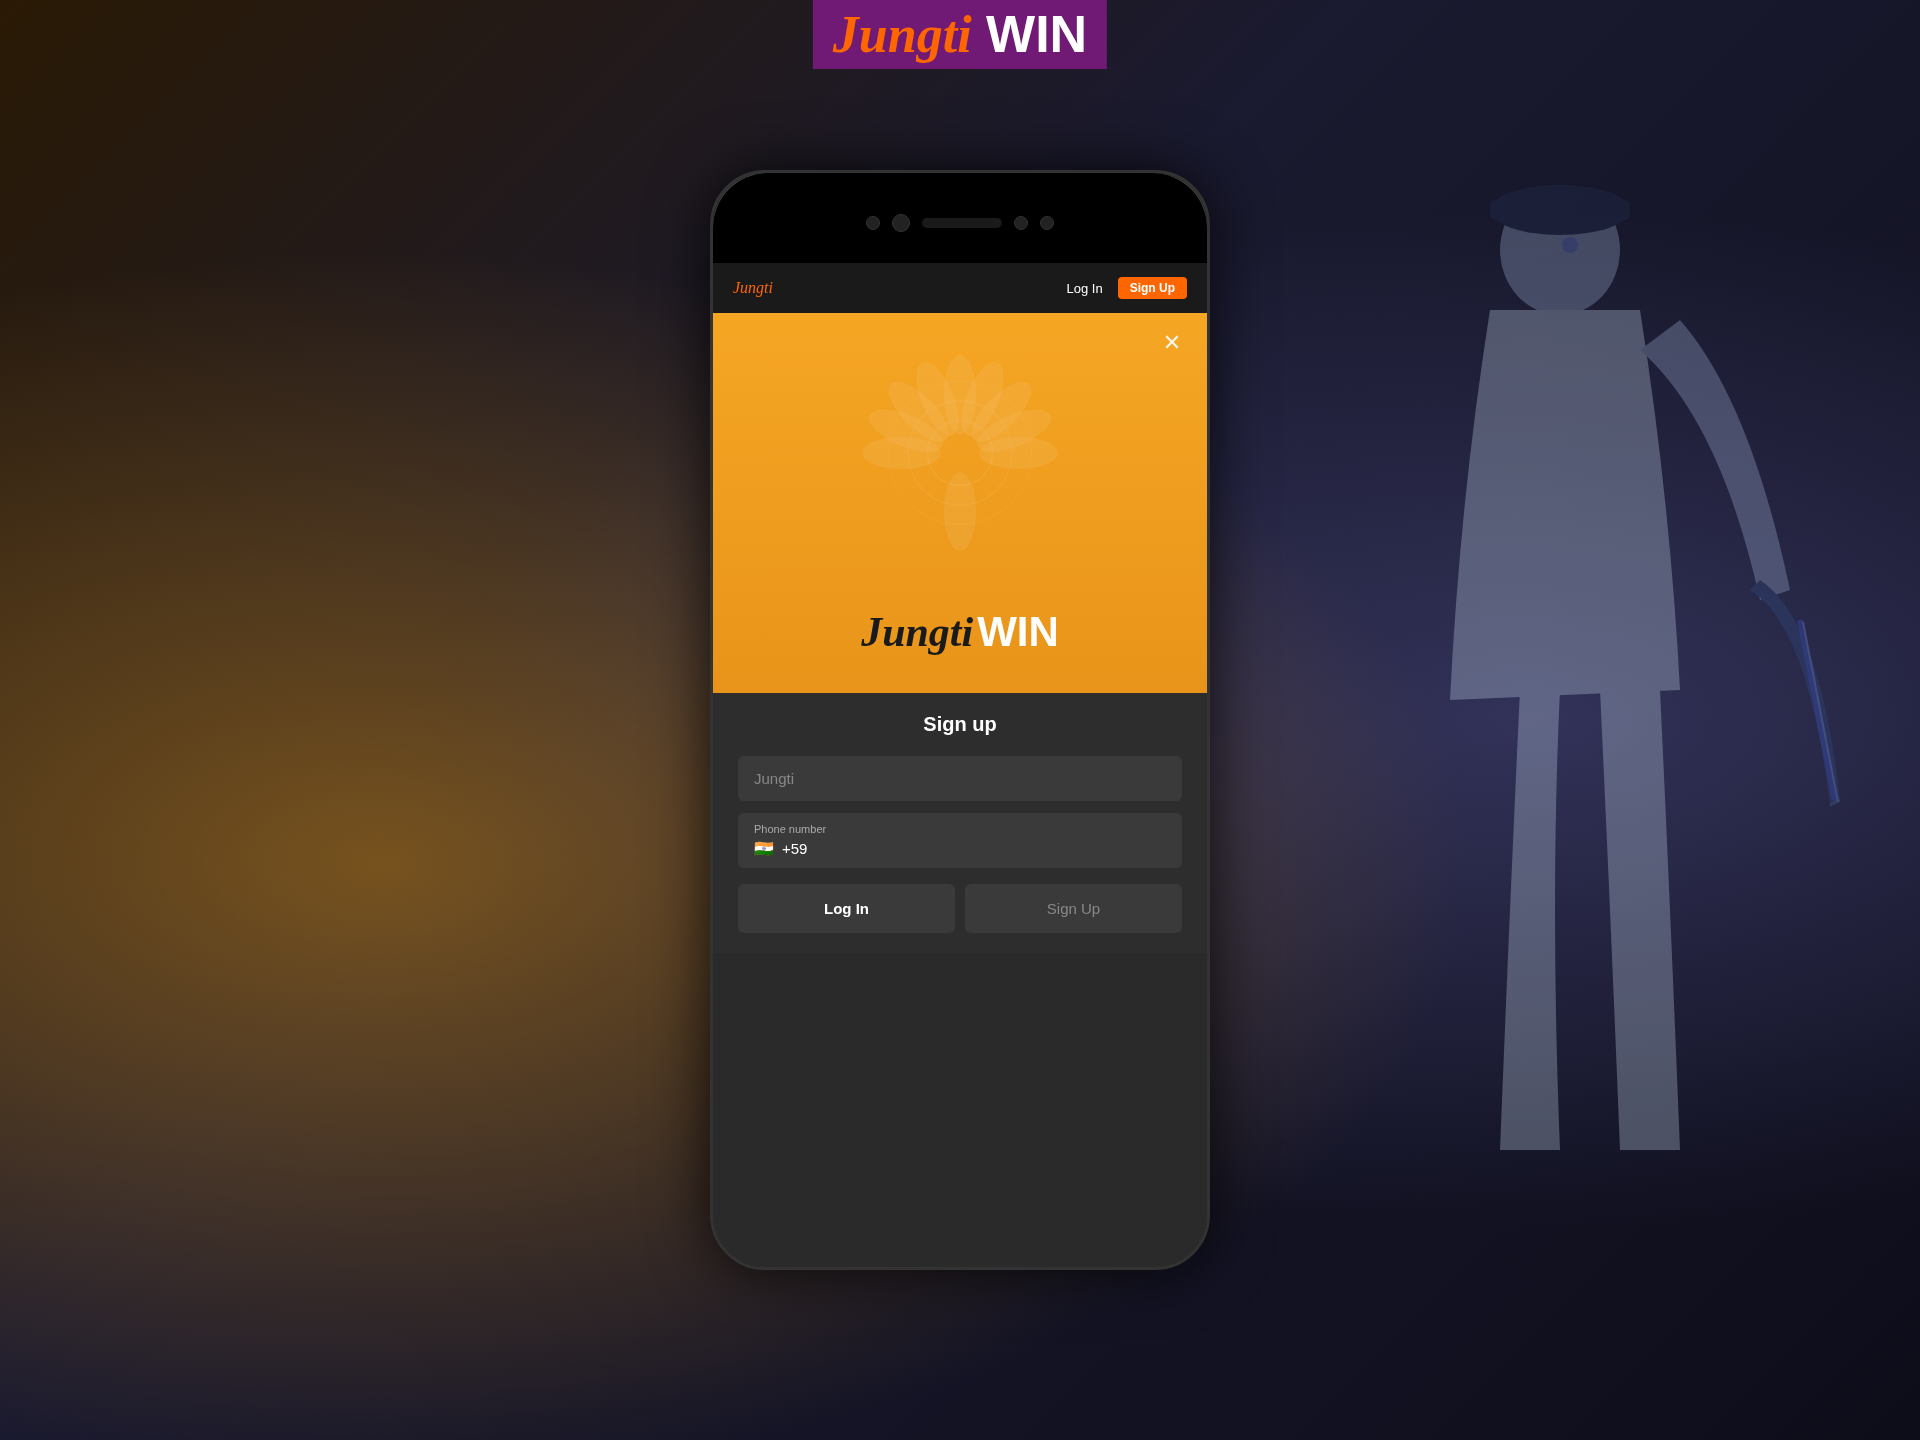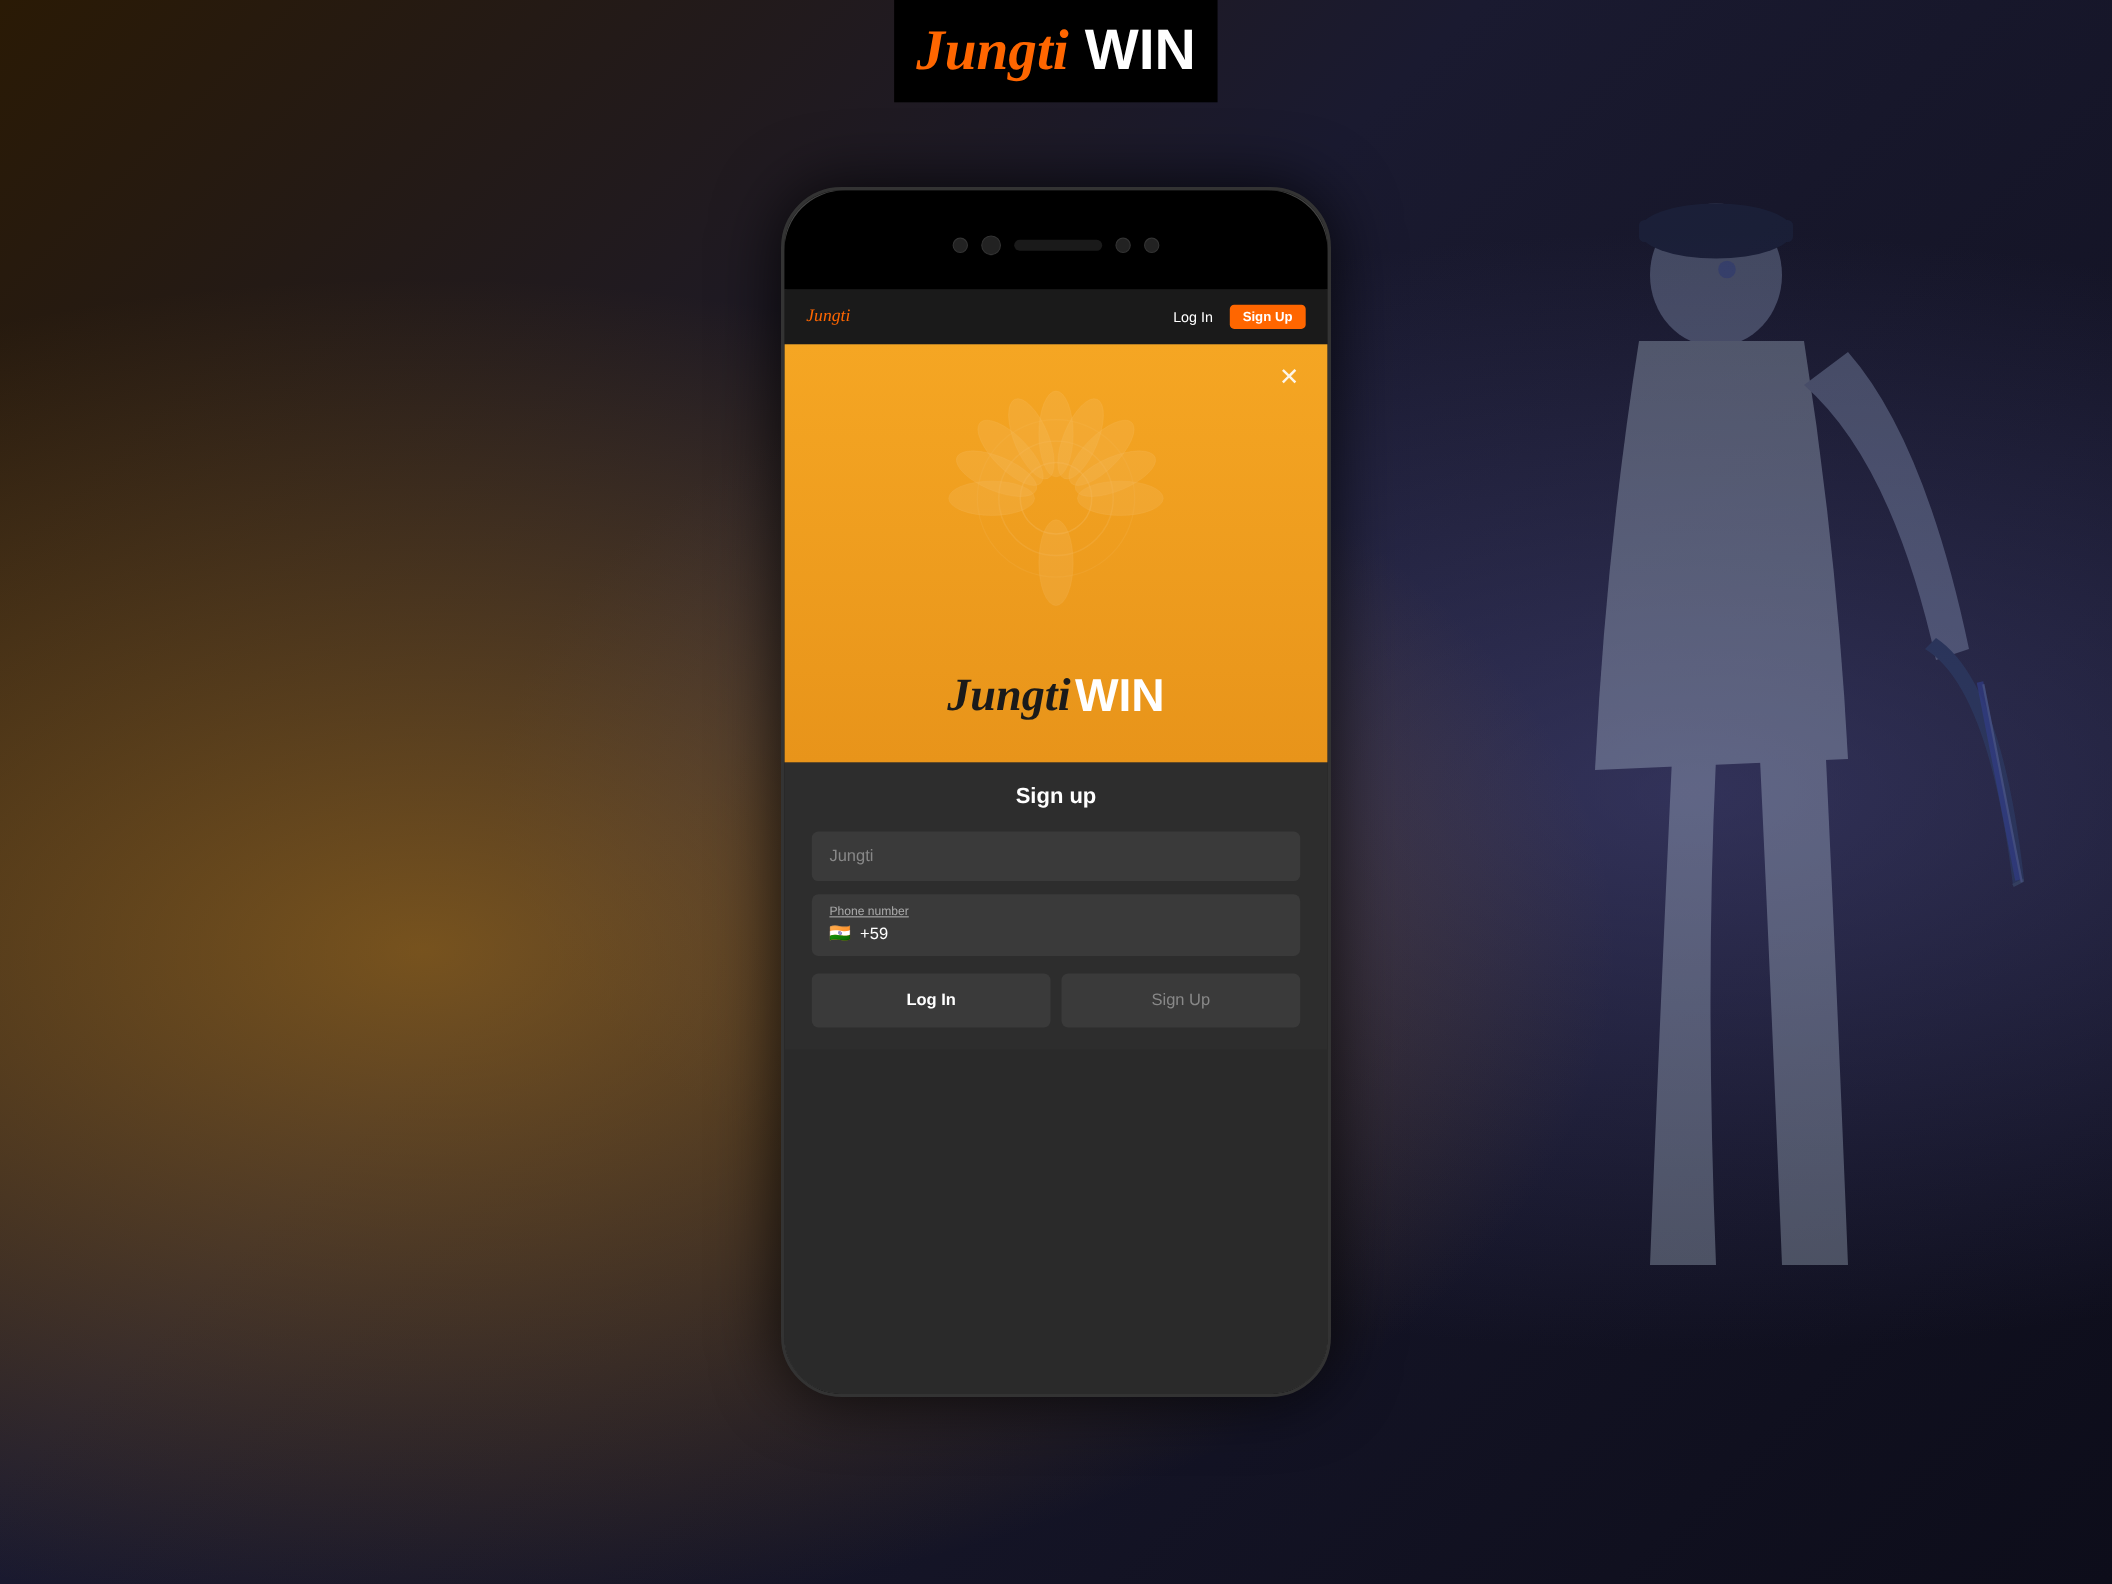--- a/index.html
+++ b/index.html
@@ -31,22 +31,22 @@
       height: 1200px;
       opacity: 0.6;
     }
 
     
     .top-logo {
       position: absolute;
       top: 0;
       left: 50%;
       transform: translateX(-50%);
-      background: #000000;
-      padding: 20px 20px;
+      background: #701a75;
+      padding: 8px 20px;
       z-index: 10;
     }
 
     .top-logo-text {
       font-size: 52px;
       font-weight: 900;
       line-height: 1;
     }
 
     .top-logo-jungti {
@@ -271,21 +271,20 @@
       background: #3a3a3a;
       border-radius: 6px;
       padding: 10px 16px;
       margin-bottom: 12px;
     }
 
     .phone-label {
       color: #aaa;
       font-size: 11px;
       margin-bottom: 4px;
-      text-decoration: underline;
     }
 
     .phone-value {
       display: flex;
       align-items: center;
       gap: 8px;
       color: white;
       font-size: 15px;
     }
 

